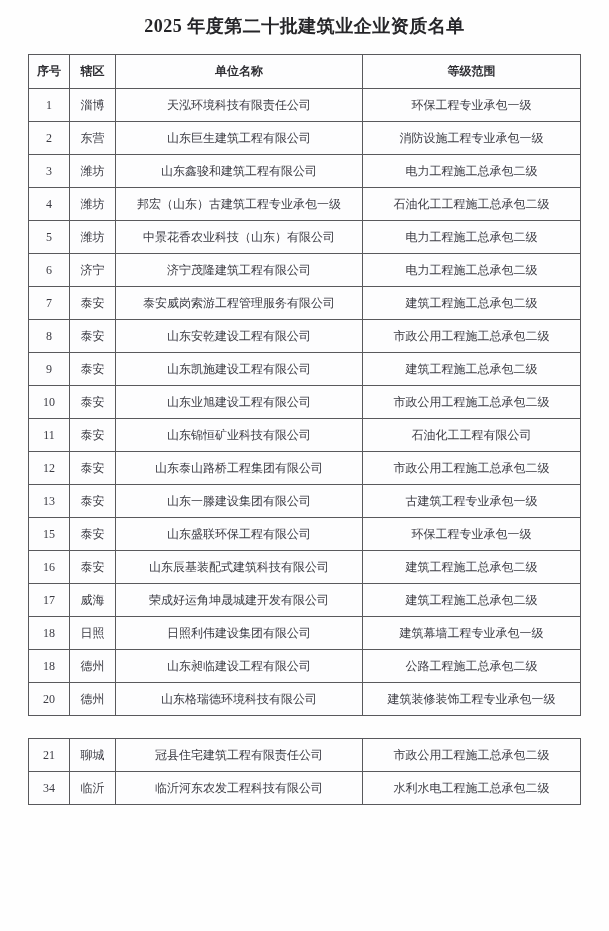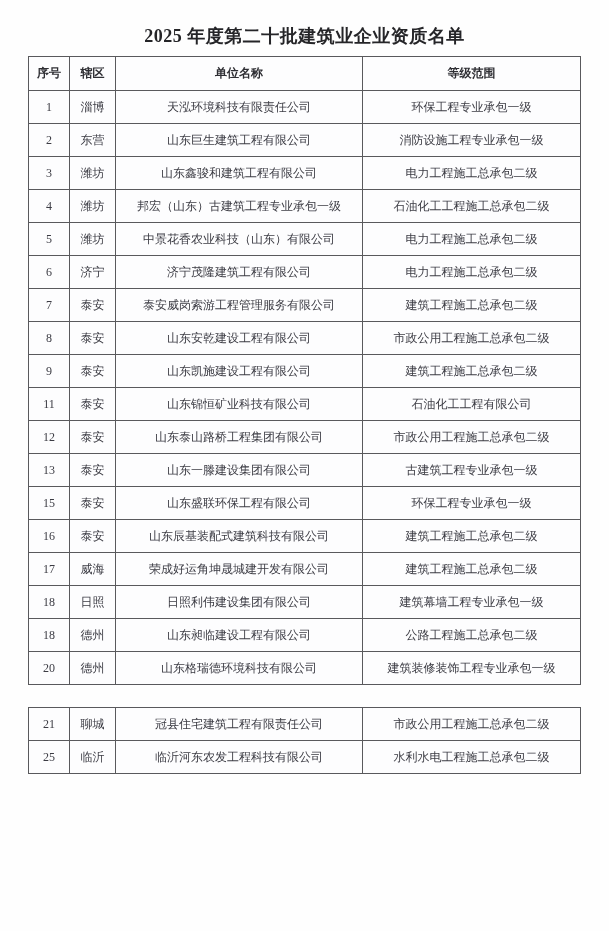--- a/index.html
+++ b/index.html
@@ -12,35 +12,35 @@
     height: 931px;
     font-family: "Liberation Serif", "DejaVu Serif", serif;
     color: #3b3b43;
     overflow: hidden;
   }
   .page {
     width: 609px;
     height: 931px;
     background: #fefefe;
     box-sizing: border-box;
-    padding-top: 22px;
+    padding-top: 12px;
   }
   .doc-title {
     text-align: center;
     font-size: 18px;
     font-weight: bold;
     color: #252528;
     margin: 2px 0 7px 0;
     letter-spacing: 0.5px;
   }
   table.qual-table {
     border-collapse: collapse;
     table-layout: fixed;
     width: 552px;
-    margin: 8px auto;
+    margin: 16px auto;
     background: #fdfdfe;
   }
   table.qual-table th,
   table.qual-table td {
     border: 1px solid #59595c;
     text-align: center;
     vertical-align: middle;
     font-size: 12px;
     line-height: 1.2;
     padding: 0 2px;
@@ -133,20 +133,26 @@
           <td>山东安乾建设工程有限公司</td>
           <td>市政公用工程施工总承包二级</td>
         </tr>
         <tr>
           <td>9</td>
           <td>泰安</td>
           <td>山东凯施建设工程有限公司</td>
           <td>建筑工程施工总承包二级</td>
         </tr>
         <tr>
+          <td>10</td>
+          <td>泰安</td>
+          <td>山东业旭建设工程有限公司</td>
+          <td>市政公用工程施工总承包二级</td>
+        </tr>
+        <tr>
           <td>11</td>
           <td>泰安</td>
           <td>山东锦恒矿业科技有限公司</td>
           <td>石油化工工程有限公司</td>
         </tr>
         <tr>
           <td>12</td>
           <td>泰安</td>
           <td>山东泰山路桥工程集团有限公司</td>
           <td>市政公用工程施工总承包二级</td>
@@ -204,21 +210,21 @@
         <col class="c-grade">
     </colgroup>
     <tbody id="tbody-1">
         <tr>
           <td>21</td>
           <td>聊城</td>
           <td>冠县住宅建筑工程有限责任公司</td>
           <td>市政公用工程施工总承包二级</td>
         </tr>
         <tr>
-          <td>25</td>
+          <td>34</td>
           <td>临沂</td>
           <td>临沂河东农发工程科技有限公司</td>
           <td>水利水电工程施工总承包二级</td>
         </tr>
       </tbody>
   </table>
 
 </div>
 
 </body></html>

